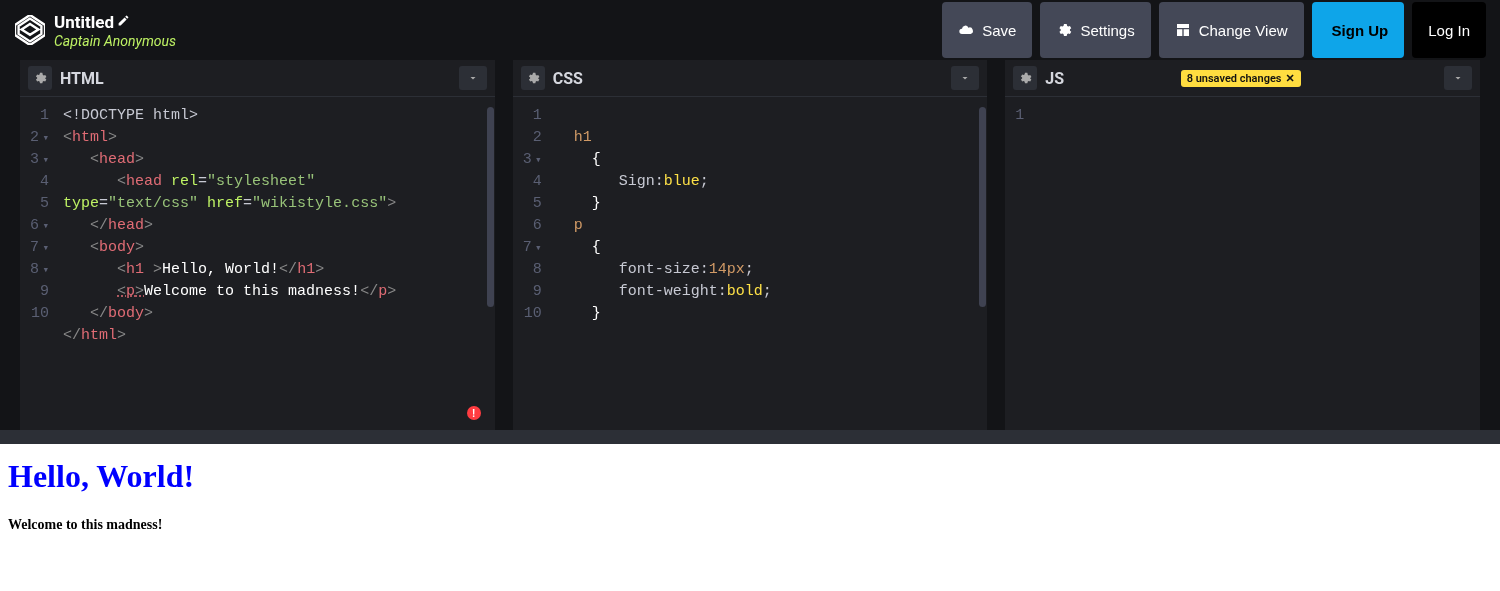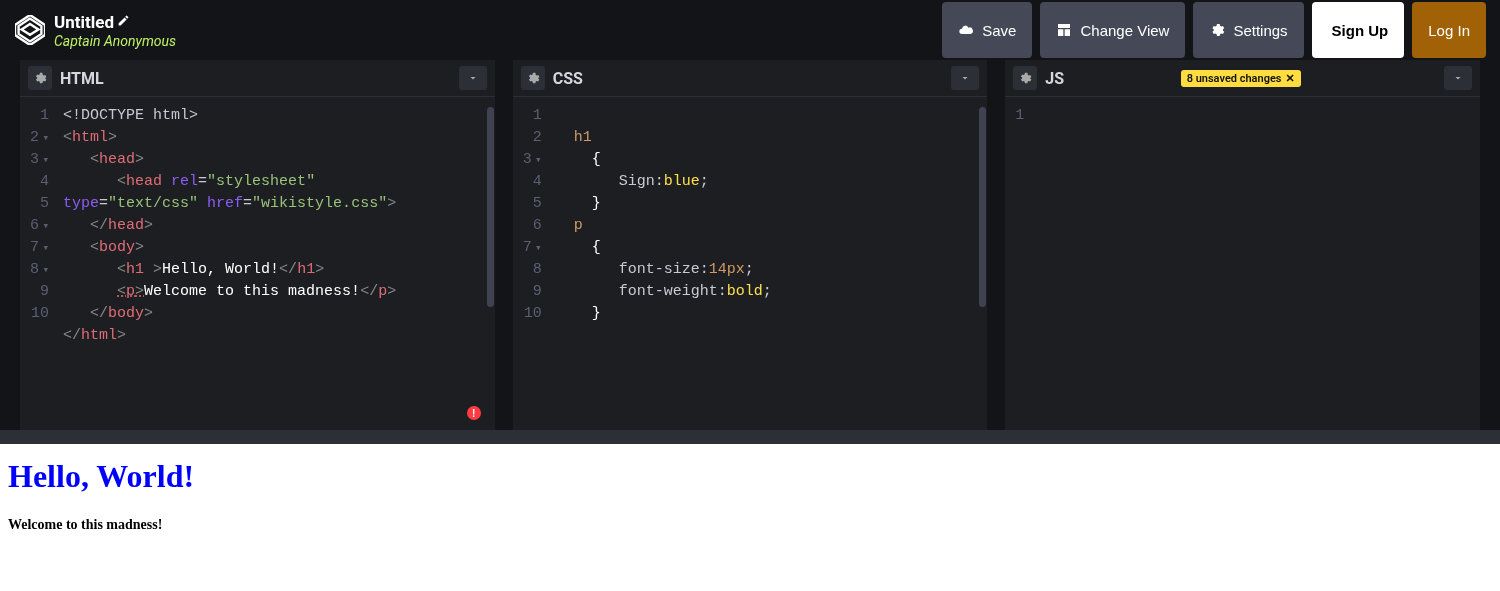--- a/index.html
+++ b/index.html
@@ -35,22 +35,22 @@
     border-radius: 4px;
     height: 56px;
     padding: 0 16px;
     font-size: 15px;
     display: inline-flex;
     align-items: center;
     gap: 8px;
     cursor: pointer;
     font-weight: 500;
   }
-  .btn.signup { background: #ffffff; color: #000; font-weight: 700; padding-left: 20px; }
-  .btn.login { background: #a16207; font-weight: 500; }
+  .btn.signup { background: #0ea5e9; color: #000; font-weight: 700; padding-left: 20px; }
+  .btn.login { background: #000000; font-weight: 500; }
   .btn .ico { display: inline-flex; }
   .btn svg { width: 16px; height: 16px; fill: #fff; }
   .editors {
     display: flex;
     gap: 18px;
     padding: 0 20px 0 20px;
     height: 370px;
     background: #131417;
   }
   .pane {
@@ -118,21 +118,21 @@
   .code {
     padding: 8px 8px 8px 4px;
     white-space: pre;
     color: #d5d7de;
     flex: 1;
     overflow: auto;
   }
   .tok-doctype { color: #c7c9d3; }
   .tok-tag { color: #e06c75; }
   .tok-angle { color: #888; }
-  .tok-attr { color: #8b5cf6; }
+  .tok-attr { color: #bef264; }
   .tok-string { color: #98c379; }
   .tok-text { color: #fff; }
   .tok-sel { color: #d19a66; }
   .tok-brace { color: #fff; }
   .tok-prop { color: #c7c9d3; }
   .tok-num { color: #d19a66; }
   .tok-kw { color: #fde047; }
   .tok-plain { color: #c7c9d3; }
   .scroll-thumb {
     position: absolute; right: 1px; top: 10px; width: 7px; height: 200px;
@@ -189,32 +189,32 @@
       <span class="ico">
           <svg viewBox="0 0 24 24">
             <path d="M19 18H6a4 4 0 010-8 5 5 0 019.6-1.5A4 4 0 0119 18z"></path>
           </svg>
         </span>
       <span>Save</span>
     </button>
     <button class="btn">
       <span class="ico">
           <svg viewBox="0 0 24 24">
-            <path d="M3 3h18v6H3V3zm0 8h8v10H3V11zm10 0h8v10h-8V11z"></path>
+            <path d="M12 8a4 4 0 100 8 4 4 0 000-8zm9 4a7 7 0 00-.1-1l2-1.6-2-3.4-2.4.9a7 7 0 00-1.7-1L16 3h-4l-.8 2.9a7 7 0 00-1.7 1l-2.4-.9-2 3.4 2 1.6a7 7 0 000 2l-2 1.6 2 3.4 2.4-.9a7 7 0 001.7 1L12 21h4l.8-2.9a7 7 0 001.7-1l2.4.9 2-3.4-2-1.6c.07-.33.1-.66.1-1z"></path>
           </svg>
         </span>
-      <span>Change View</span>
+      <span>Settings</span>
     </button>
     <button class="btn">
       <span class="ico">
           <svg viewBox="0 0 24 24">
-            <path d="M12 8a4 4 0 100 8 4 4 0 000-8zm9 4a7 7 0 00-.1-1l2-1.6-2-3.4-2.4.9a7 7 0 00-1.7-1L16 3h-4l-.8 2.9a7 7 0 00-1.7 1l-2.4-.9-2 3.4 2 1.6a7 7 0 000 2l-2 1.6 2 3.4 2.4-.9a7 7 0 001.7 1L12 21h4l.8-2.9a7 7 0 001.7-1l2.4.9 2-3.4-2-1.6c.07-.33.1-.66.1-1z"></path>
+            <path d="M3 3h18v6H3V3zm0 8h8v10H3V11zm10 0h8v10h-8V11z"></path>
           </svg>
         </span>
-      <span>Settings</span>
+      <span>Change View</span>
     </button>
     <button class="btn signup">
       <span>Sign Up</span>
     </button>
     <button class="btn login">
       <span>Log In</span>
     </button>
   </div>
 </div>
 

